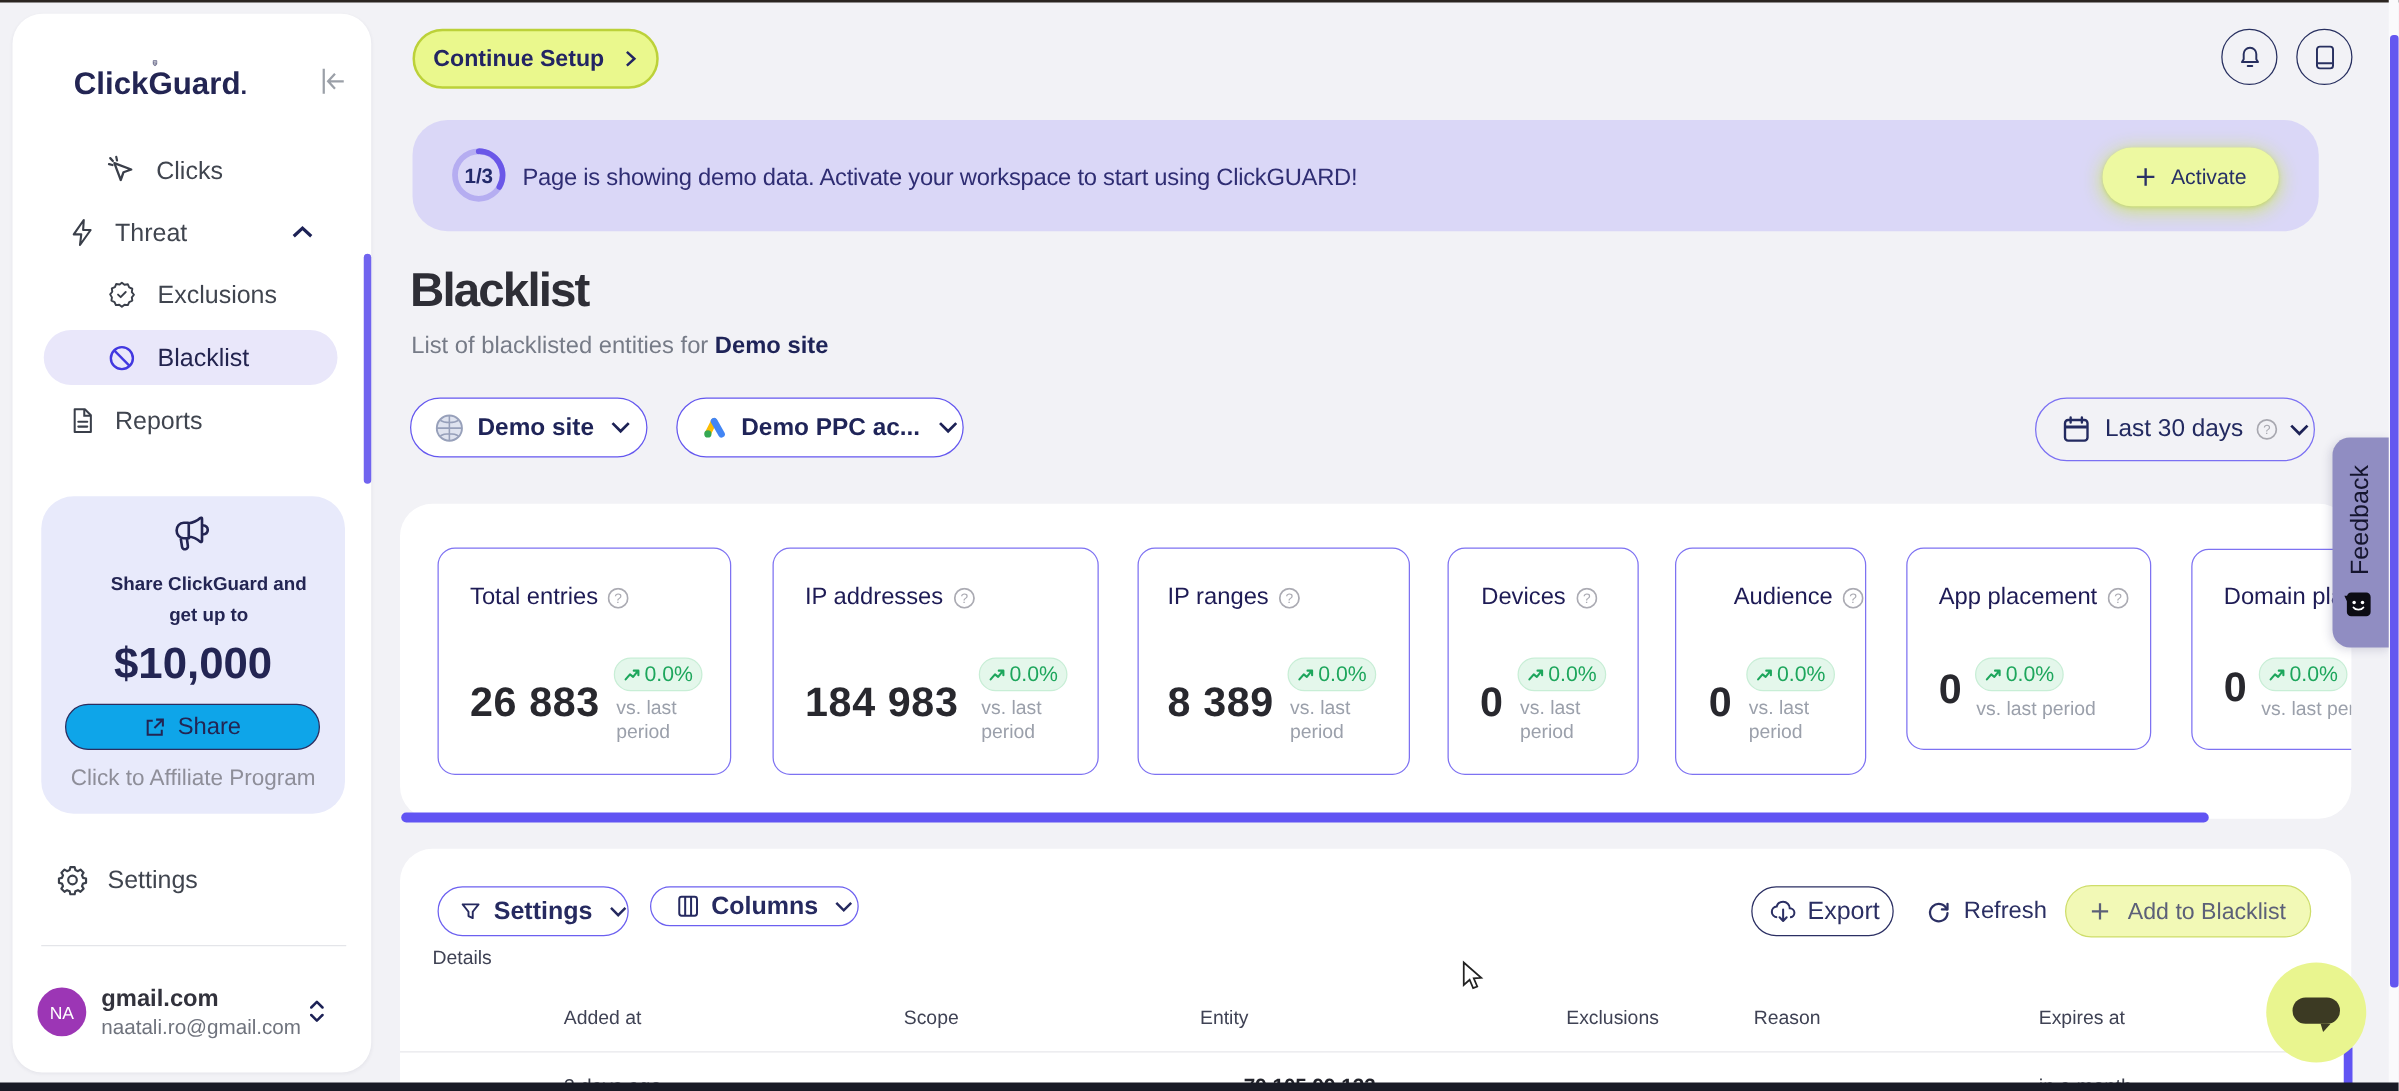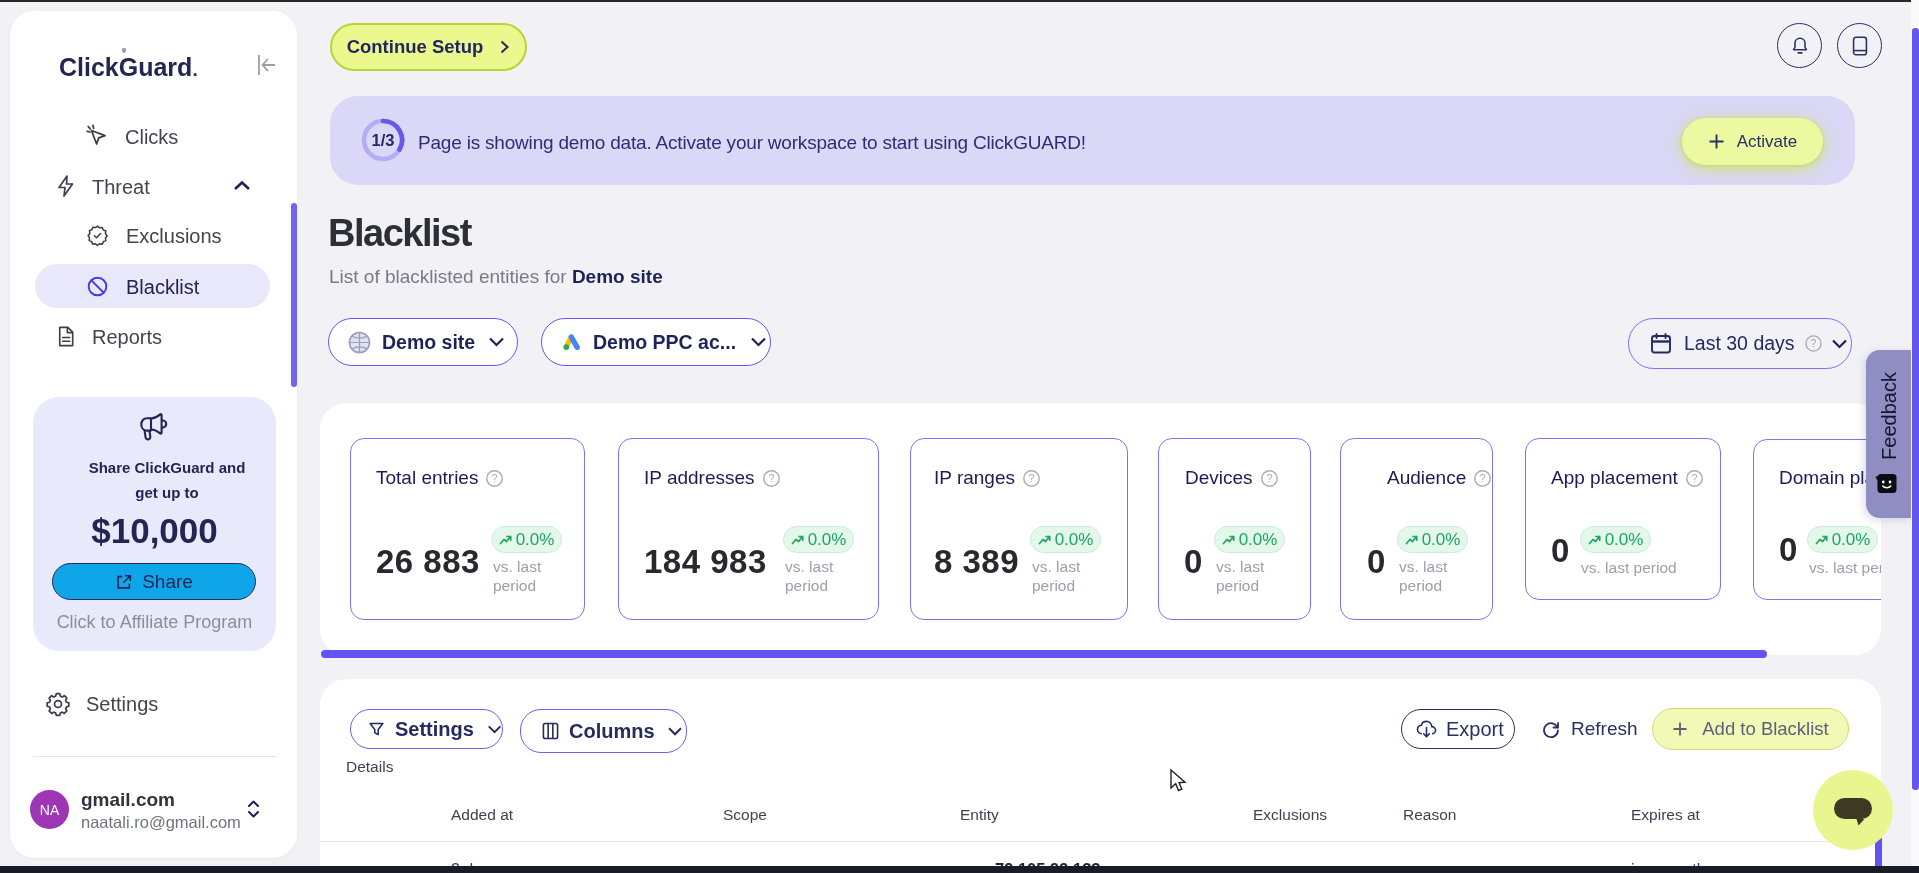--- a/index.html
+++ b/index.html
@@ -272,21 +272,21 @@
 
 <div class="abs flex" style="left:350px;top:709px;width:153px;height:40px;border:1.4px solid #6c60f0;border-radius:21px;padding-left:17px;">
   <svg width="18" height="18" viewBox="0 0 20 20" fill="none" stroke="#262a60" stroke-width="1.8">
     <path d="M2.5 3.5 H17.5 L12 10.5 V16.5 L8 14.5 V10.5 Z" stroke-linejoin="round"></path>
   </svg>
   <span style="font-size:20px;font-weight:700;color:#262a60;margin-left:10px;">Settings</span>
   <svg width="16" height="11" viewBox="0 0 17 12" style="margin-left:13px;">
       <path d="M2 2.5 L8.5 9 L15 2.5" stroke="#262a60" stroke-width="2.2" fill="none"></path>
     </svg>
 </div>
-<div class="abs flex" style="left:520px;top:709px;width:167px;height:44px;border:1.4px solid #6c60f0;border-radius:21px;padding-left:21px;">
+<div class="abs flex" style="left:520px;top:709px;width:167px;height:32px;border:1.4px solid #6c60f0;border-radius:21px;padding-left:21px;">
   <svg width="17" height="18" viewBox="0 0 18 19" fill="none" stroke="#262a60" stroke-width="1.7">
     <rect x="1.5" y="1.5" width="15" height="16" rx="2"></rect>
     <path d="M6.5 1.5 V17.5 M11.5 1.5 V17.5"></path>
   </svg>
   <span style="font-size:20px;font-weight:700;color:#262a60;margin-left:10px;">Columns</span>
   <svg width="16" height="11" viewBox="0 0 17 12" style="margin-left:12px;">
       <path d="M2 2.5 L8.5 9 L15 2.5" stroke="#262a60" stroke-width="2.2" fill="none"></path>
     </svg>
 </div>
 

